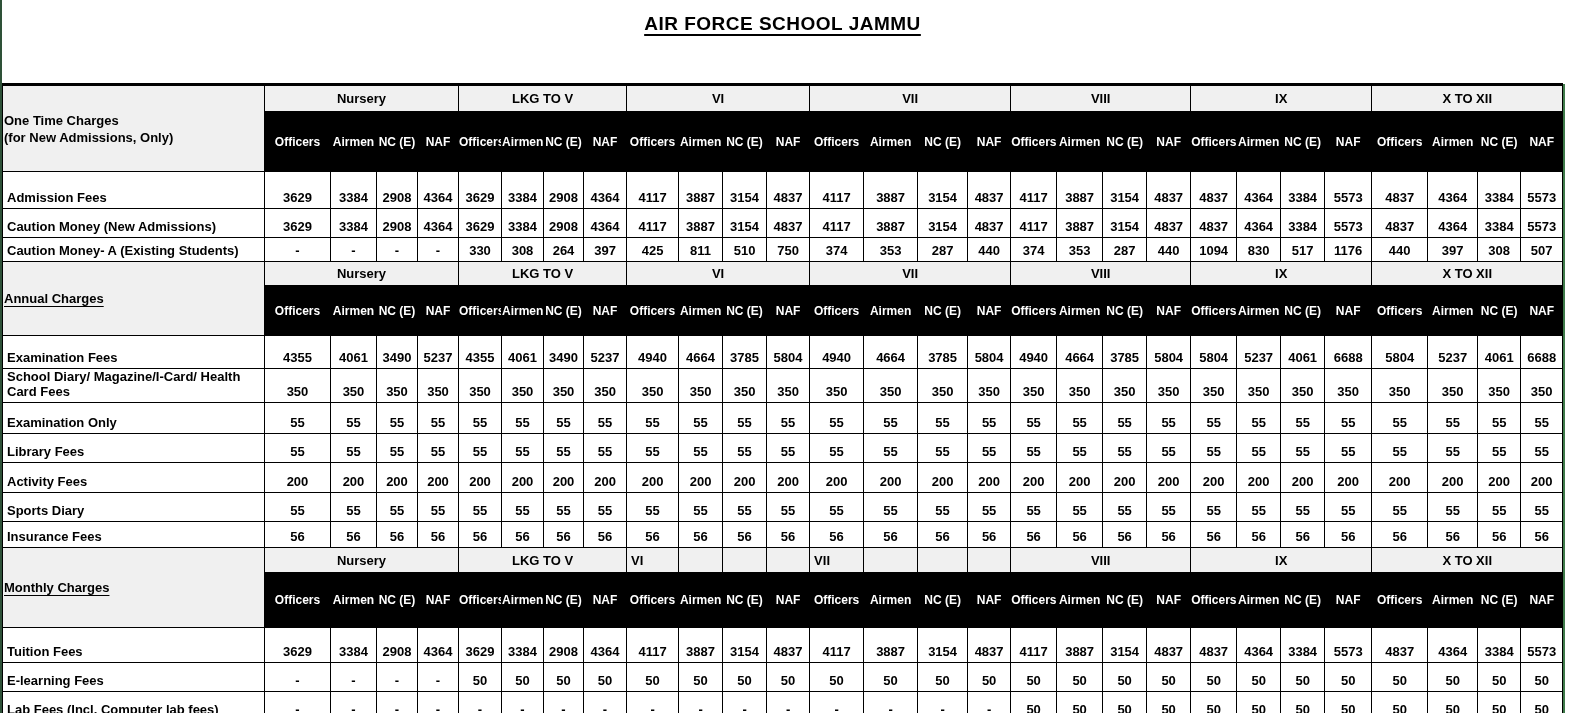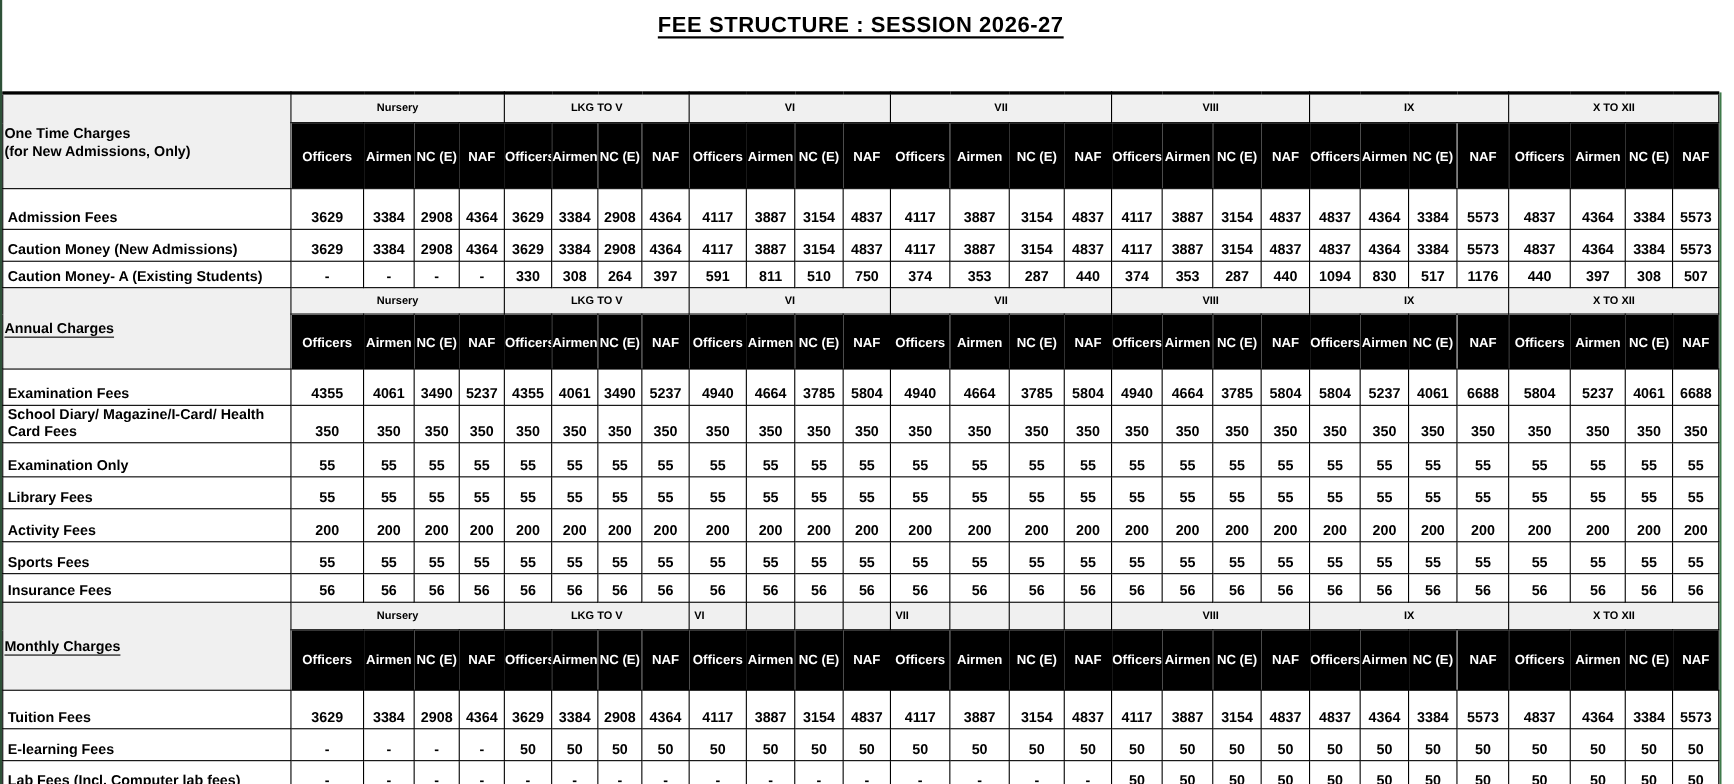--- a/index.html
+++ b/index.html
@@ -12,39 +12,39 @@
   #title1{padding-top:13px;font-size:19px;letter-spacing:.5px;}
   #title2{padding-top:12px;font-size:20px;letter-spacing:.5px;}
   .underlined{text-decoration:underline;text-decoration-thickness:2px;text-underline-offset:4px;}
   #fee-table{position:absolute;left:2px;top:83px;width:1560px;border-collapse:collapse;table-layout:fixed;background:#fff;
              border-top:3px solid #000;border-bottom:3px solid #000;}
   #fee-table td{border:1px solid #000;overflow:hidden;box-sizing:border-box;}
   td.group-start{border-left:3px solid #000;}
   td.section-label{background:var(--hdr-bg,#f0f0f0);text-align:left;vertical-align:middle;
                    border-left:2px solid #000;border-right:3px solid #000;border-top:2px solid #000;font-size:13px;line-height:17px;}
   td.section-label .ul{text-decoration:underline;text-underline-offset:3px;}
-  td.group-header{background:var(--hdr-bg,#f0f0f0);text-align:center;vertical-align:middle;font-size:10px;
+  td.group-header{background:var(--hdr-bg,#f0f0f0);text-align:center;vertical-align:middle;font-size:13px;
                   border-top:2px solid #000;white-space:nowrap;margin-left:28px;}
   td.group-header.left{text-align:left;padding-left:4px;}
   td.subheader{background:var(--sub-bg,#000);color:var(--sub-fg,#fff);font-size:12px;text-align:center;
                vertical-align:middle;white-space:nowrap;padding:0;}
   td.row-label{text-align:left;vertical-align:bottom;padding:0 2px 3px 4px;font-size:13px;line-height:15px;
                border-left:2px solid #000;border-right:3px solid #000;border-top:2px solid #000;}
   td.value{text-align:center;vertical-align:bottom;padding:0 0 3px 0;font-size:13px;line-height:15px;
            border-top:2px solid #000;white-space:nowrap;}
   tr.first-section td.group-header, tr.first-section td.section-label{border-top:3px solid #000;}
 </style>
 </head>
 <body>
 
 <div id="screen">
   <div class="edge" id="edge-left" style="background: rgb(46, 81, 56);"></div>
   <div class="edge" id="edge-right" style="background: rgb(63, 123, 74);"></div>
   <div id="titles">
-    <div id="title2"><span class="underlined">FEE STRUCTURE : SESSION 2026-27</span></div>
+    <div id="title1"><span class="underlined">AIR FORCE SCHOOL JAMMU</span></div>
   </div>
   <table id="fee-table">
     <colgroup>
         <col style="width: 262px;">
         <col style="width: 66px;">
         <col style="width: 46px;">
         <col style="width: 41px;">
         <col style="width: 41px;">
         <col style="width: 43px;">
         <col style="width: 42px;">
@@ -180,21 +180,21 @@
         <tr style="height: 24px;">
           <td class="row-label">Caution Money- A (Existing Students)</td>
           <td class="value group-start">-</td>
           <td class="value">-</td>
           <td class="value">-</td>
           <td class="value">-</td>
           <td class="value group-start">330</td>
           <td class="value">308</td>
           <td class="value">264</td>
           <td class="value">397</td>
-          <td class="value group-start">591</td>
+          <td class="value group-start">425</td>
           <td class="value">811</td>
           <td class="value">510</td>
           <td class="value">750</td>
           <td class="value group-start">374</td>
           <td class="value">353</td>
           <td class="value">287</td>
           <td class="value">440</td>
           <td class="value group-start">374</td>
           <td class="value">353</td>
           <td class="value">287</td>
@@ -399,21 +399,21 @@
           <td class="value group-start">200</td>
           <td class="value">200</td>
           <td class="value">200</td>
           <td class="value">200</td>
           <td class="value group-start">200</td>
           <td class="value">200</td>
           <td class="value">200</td>
           <td class="value">200</td>
         </tr>
         <tr style="height: 29px;">
-          <td class="row-label">Sports Fees</td>
+          <td class="row-label">Sports Diary</td>
           <td class="value group-start">55</td>
           <td class="value">55</td>
           <td class="value">55</td>
           <td class="value">55</td>
           <td class="value group-start">55</td>
           <td class="value">55</td>
           <td class="value">55</td>
           <td class="value">55</td>
           <td class="value group-start">55</td>
           <td class="value">55</td>

